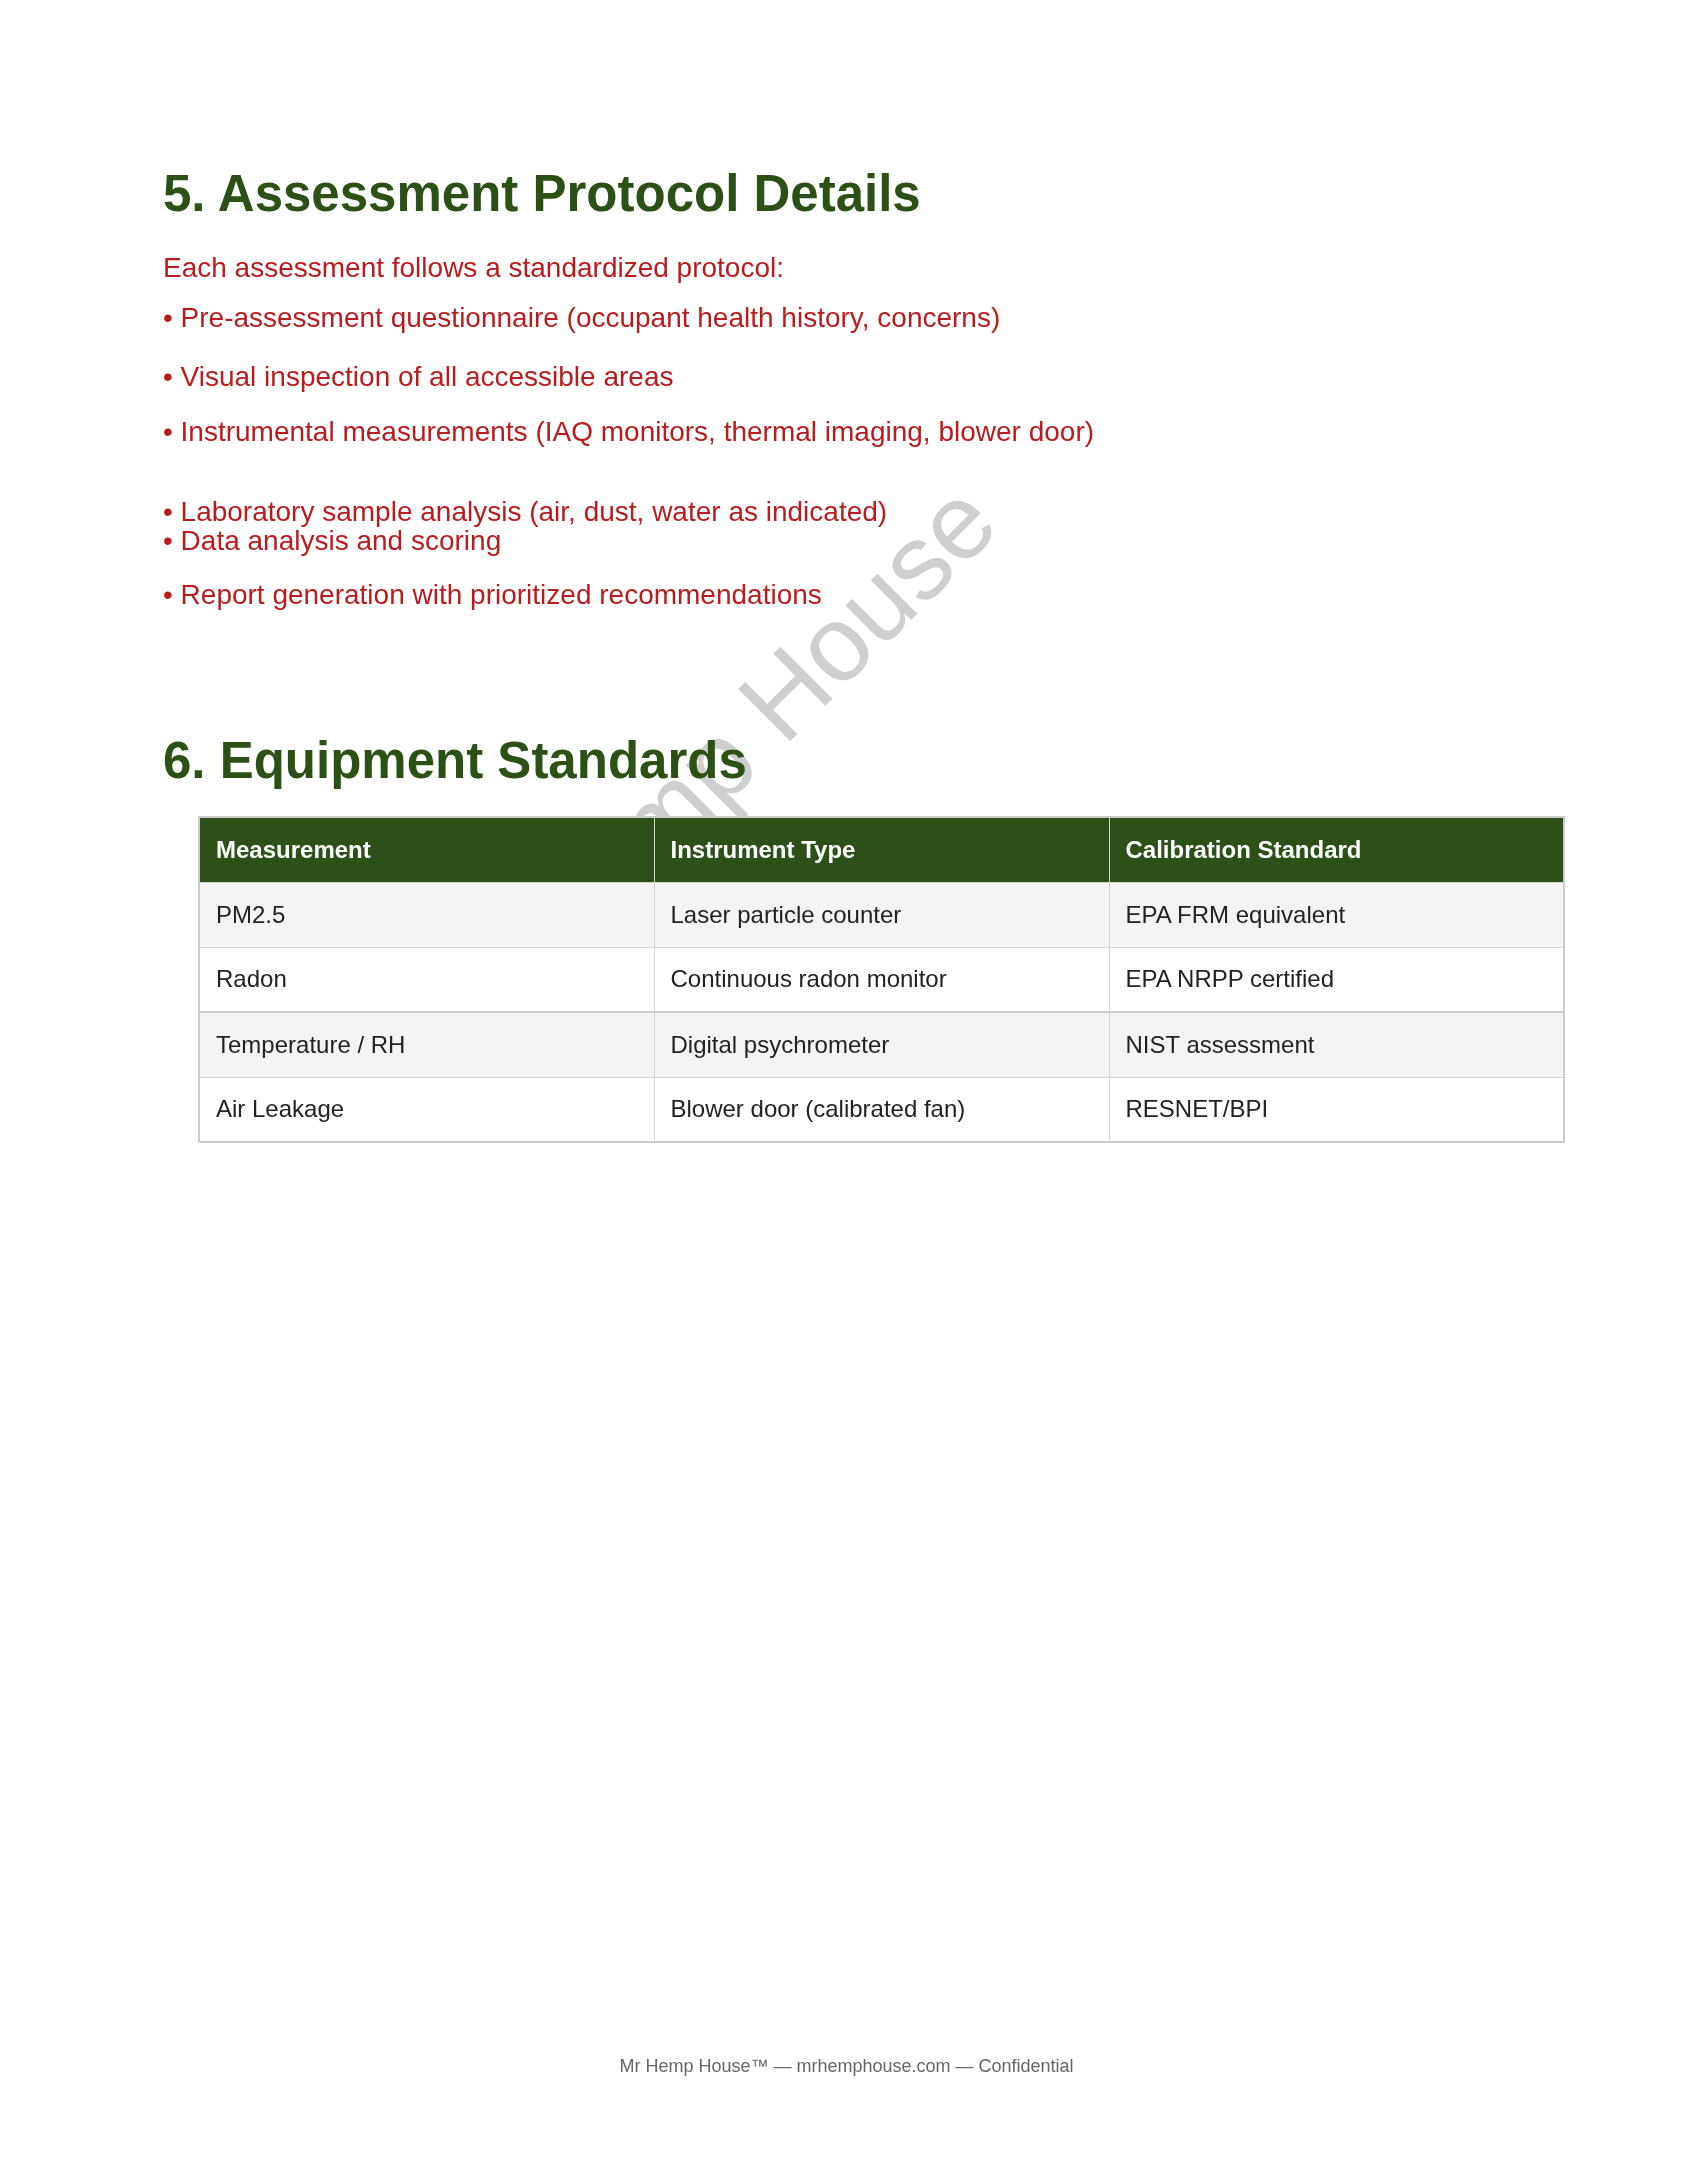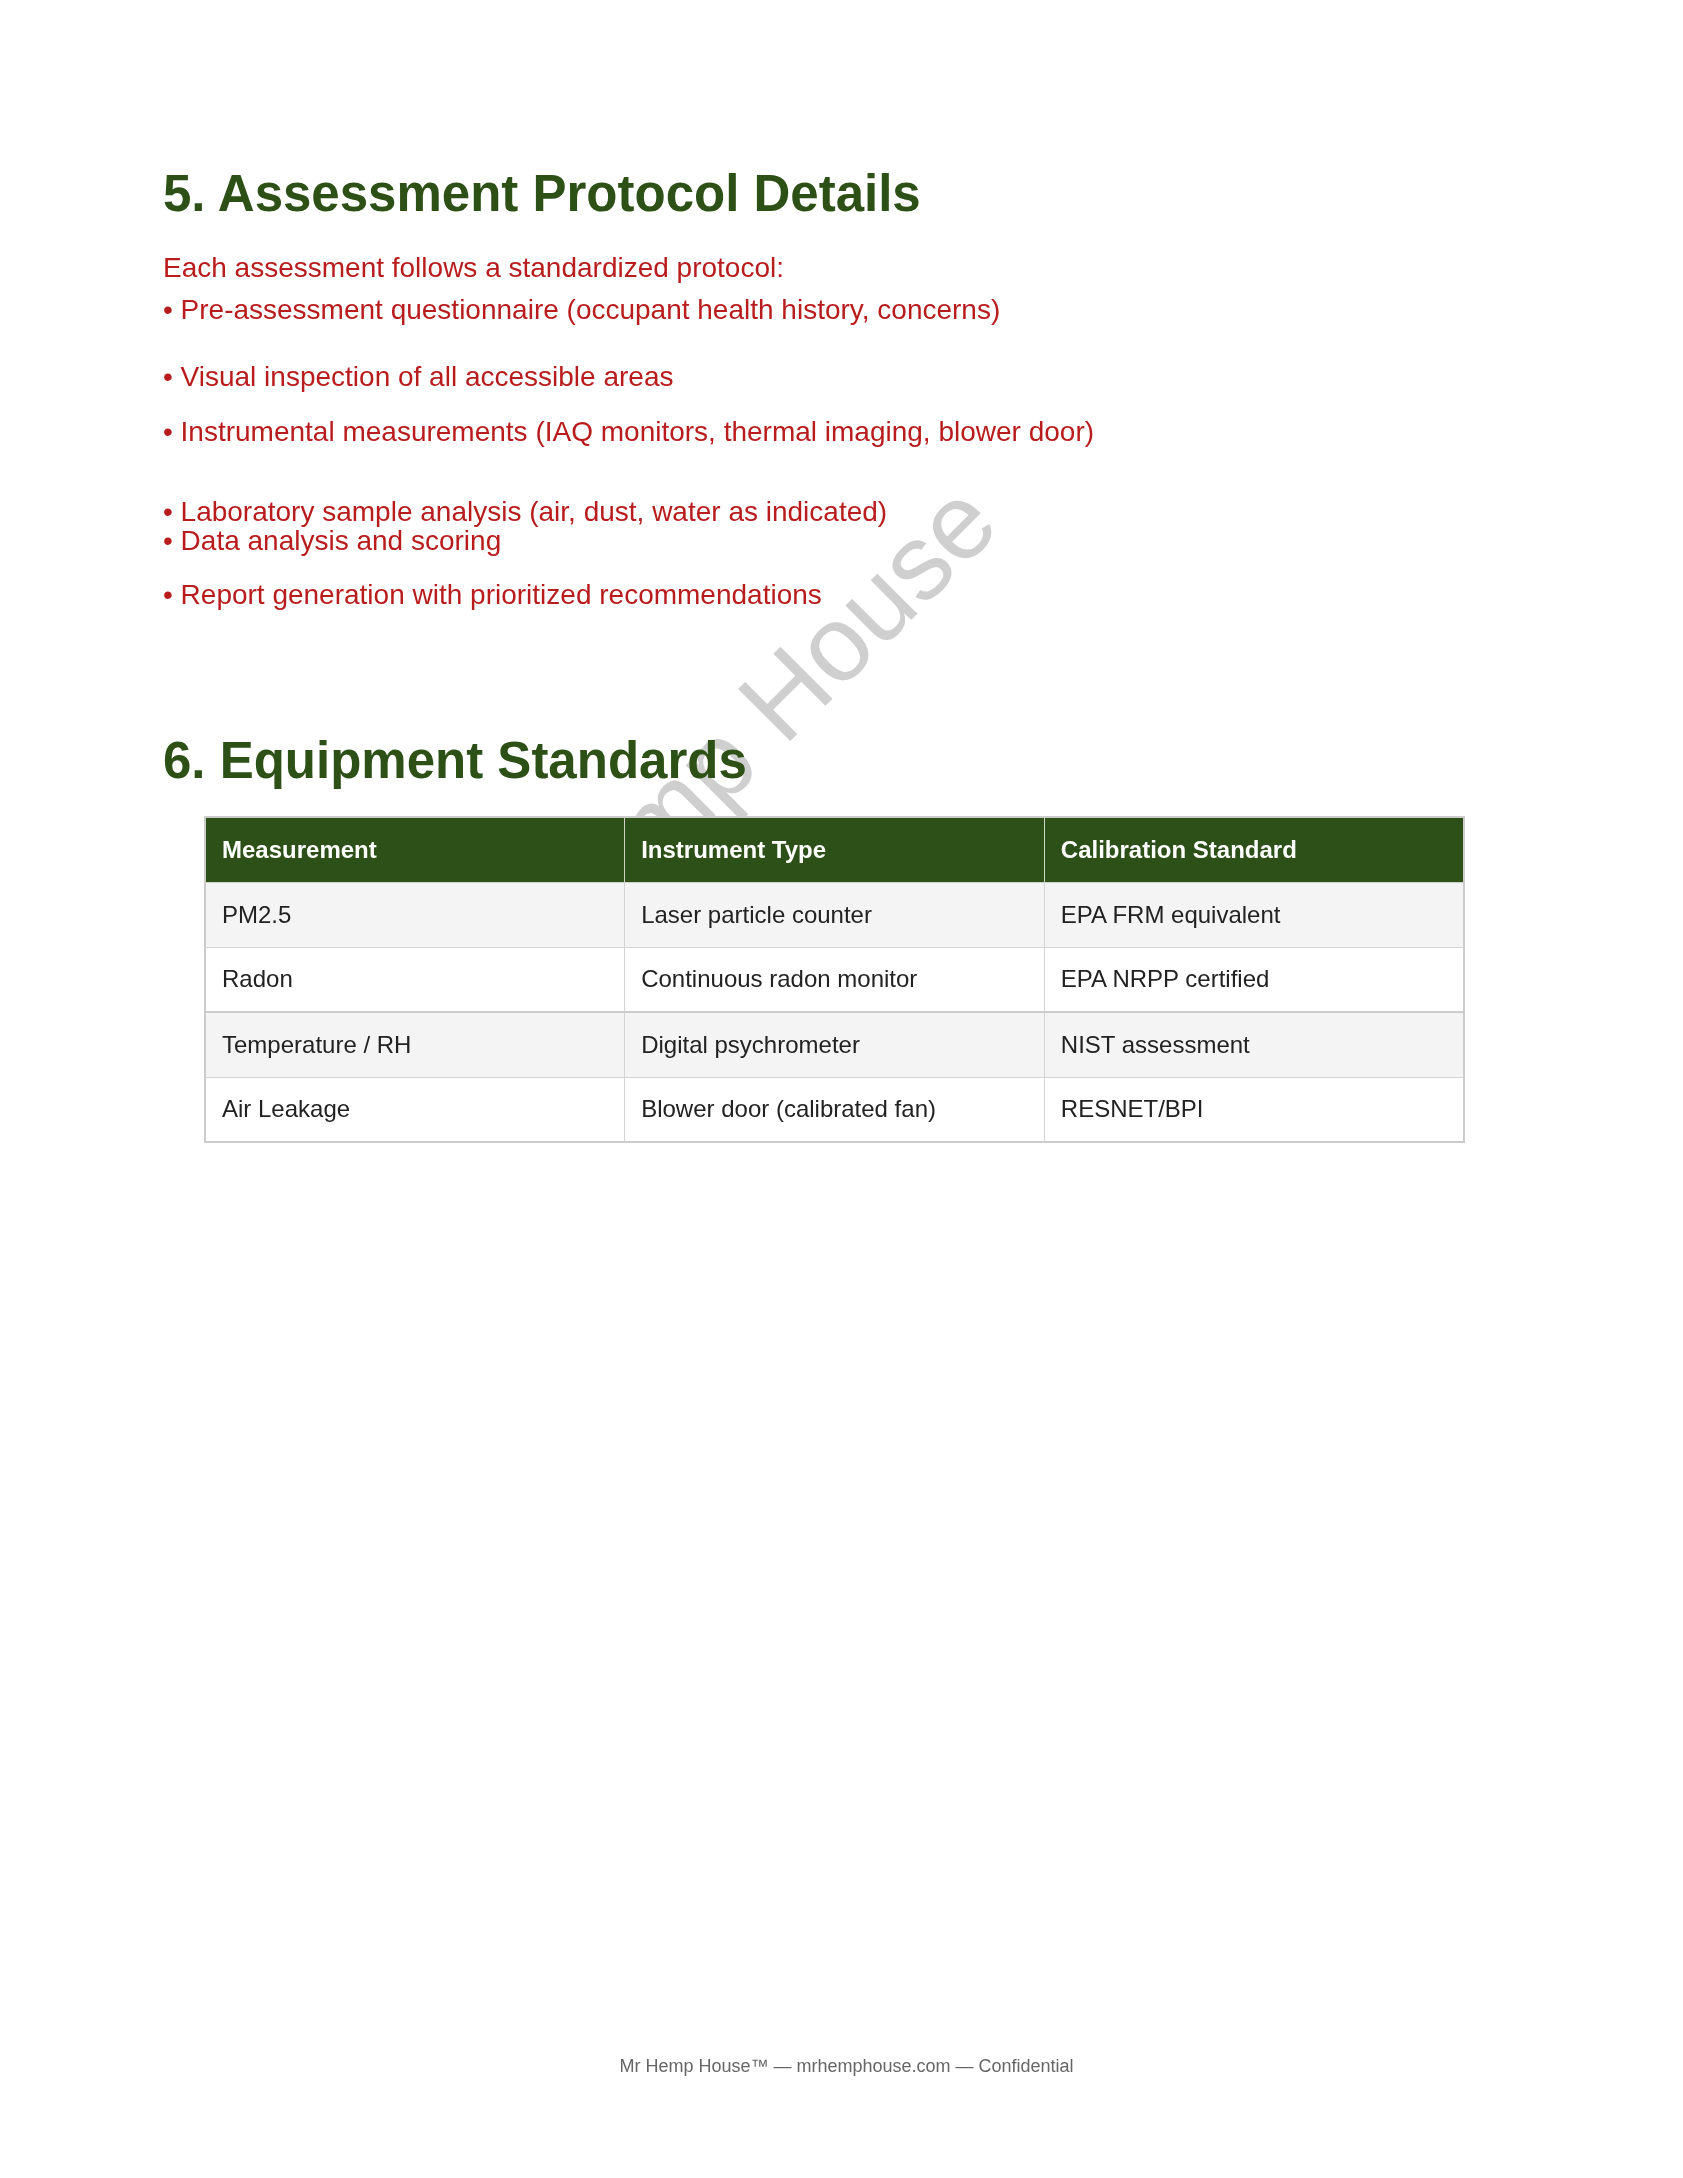--- a/index.html
+++ b/index.html
@@ -19,21 +19,21 @@
     font-size: 28px; line-height: 1; white-space: nowrap; color: #b91c1c;
   }
   .watermark {
     position: absolute;
     left: 426px; top: 1000px;
     font-size: 107px; color: #cfcfcf;
     transform: rotate(-45deg); transform-origin: left center;
     white-space: nowrap; line-height: 1; z-index: 0;
   }
   .table {
-    position: absolute; left: 204px; top: 816px; width: 1261px;
+    position: absolute; left: 198px; top: 816px; width: 1367px;
     border-collapse: collapse; z-index: 1; background: #fff;
     border: 2px solid #cccccc;
   }
   .table th, .table td {
     width: 33.33%; box-sizing: border-box;
     border: 1px solid #d4d4d4;
     text-align: left; padding: 0 16px; height: 65px;
     font-size: 24px; white-space: nowrap;
   }
   .table th {
@@ -50,21 +50,21 @@
 </head>
 <body>
 
 <div class="watermark">Mr Hemp House</div>
 
 <h1 class="h1" style="top:168px;">5. Assessment Protocol Details</h1>
 
 <div class="para" style="top:254px;">Each assessment follows a standardized protocol:</div>
 
 <div>
-  <div class="para" style="top:296px;text-align:center;">• Pre-assessment questionnaire (occupant health history, concerns)</div>
+  <div class="para" style="top:304px;text-align:center;">• Pre-assessment questionnaire (occupant health history, concerns)</div>
   <div class="para" style="top:363px;">• Visual inspection of all accessible areas</div>
   <div class="para" style="top:418px;">• Instrumental measurements (IAQ monitors, thermal imaging, blower door)</div>
   <div class="para" style="top:498px;">• Laboratory sample analysis (air, dust, water as indicated)</div>
   <div class="para" style="top:527px;">• Data analysis and scoring</div>
   <div class="para" style="top:581px;">• Report generation with prioritized recommendations</div>
 </div>
 
 <h1 class="h1" style="top:735px;">6. Equipment Standards</h1>
 
 <table class="table">

